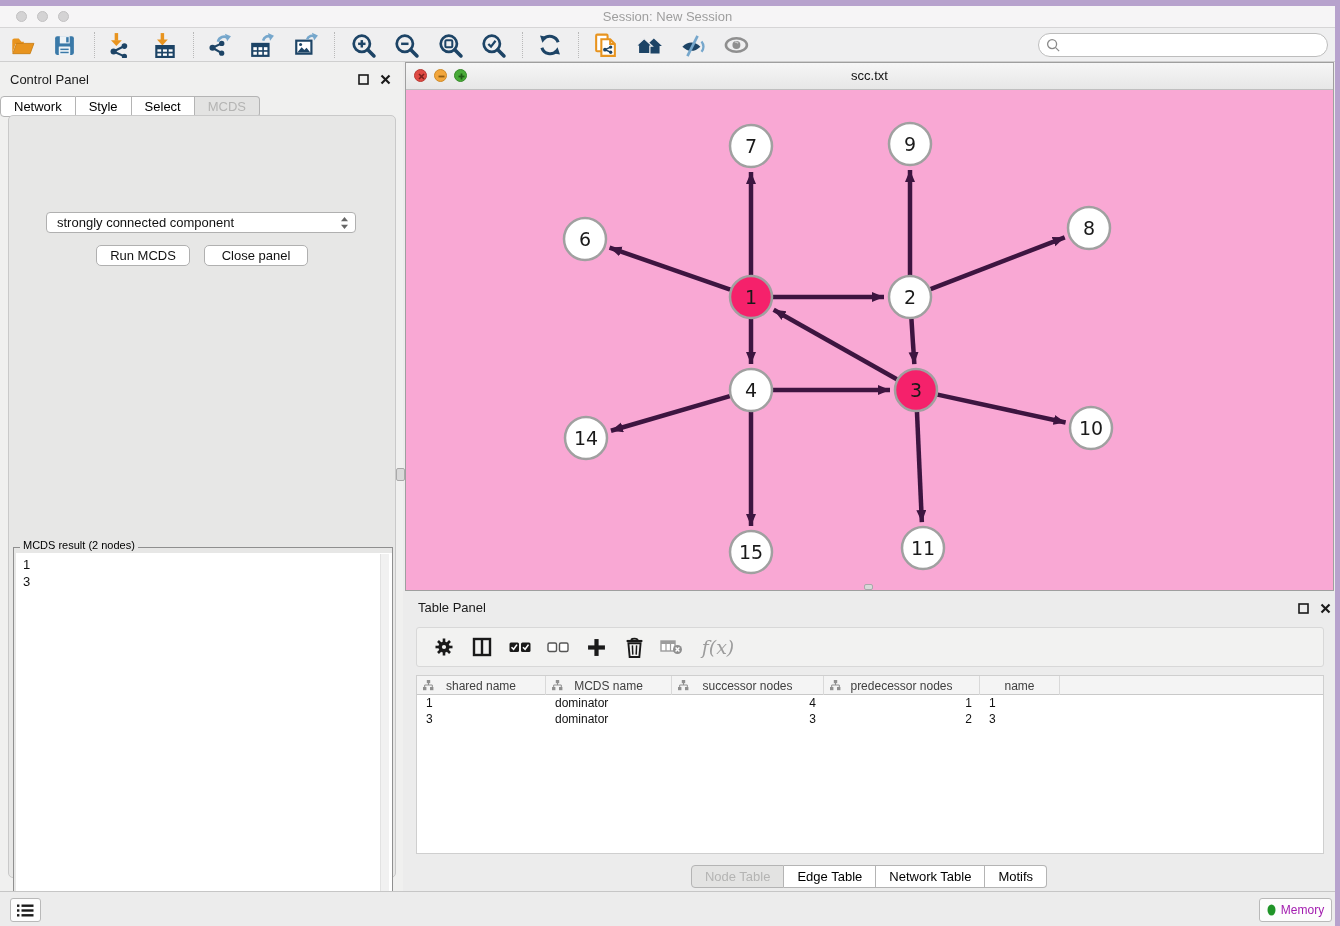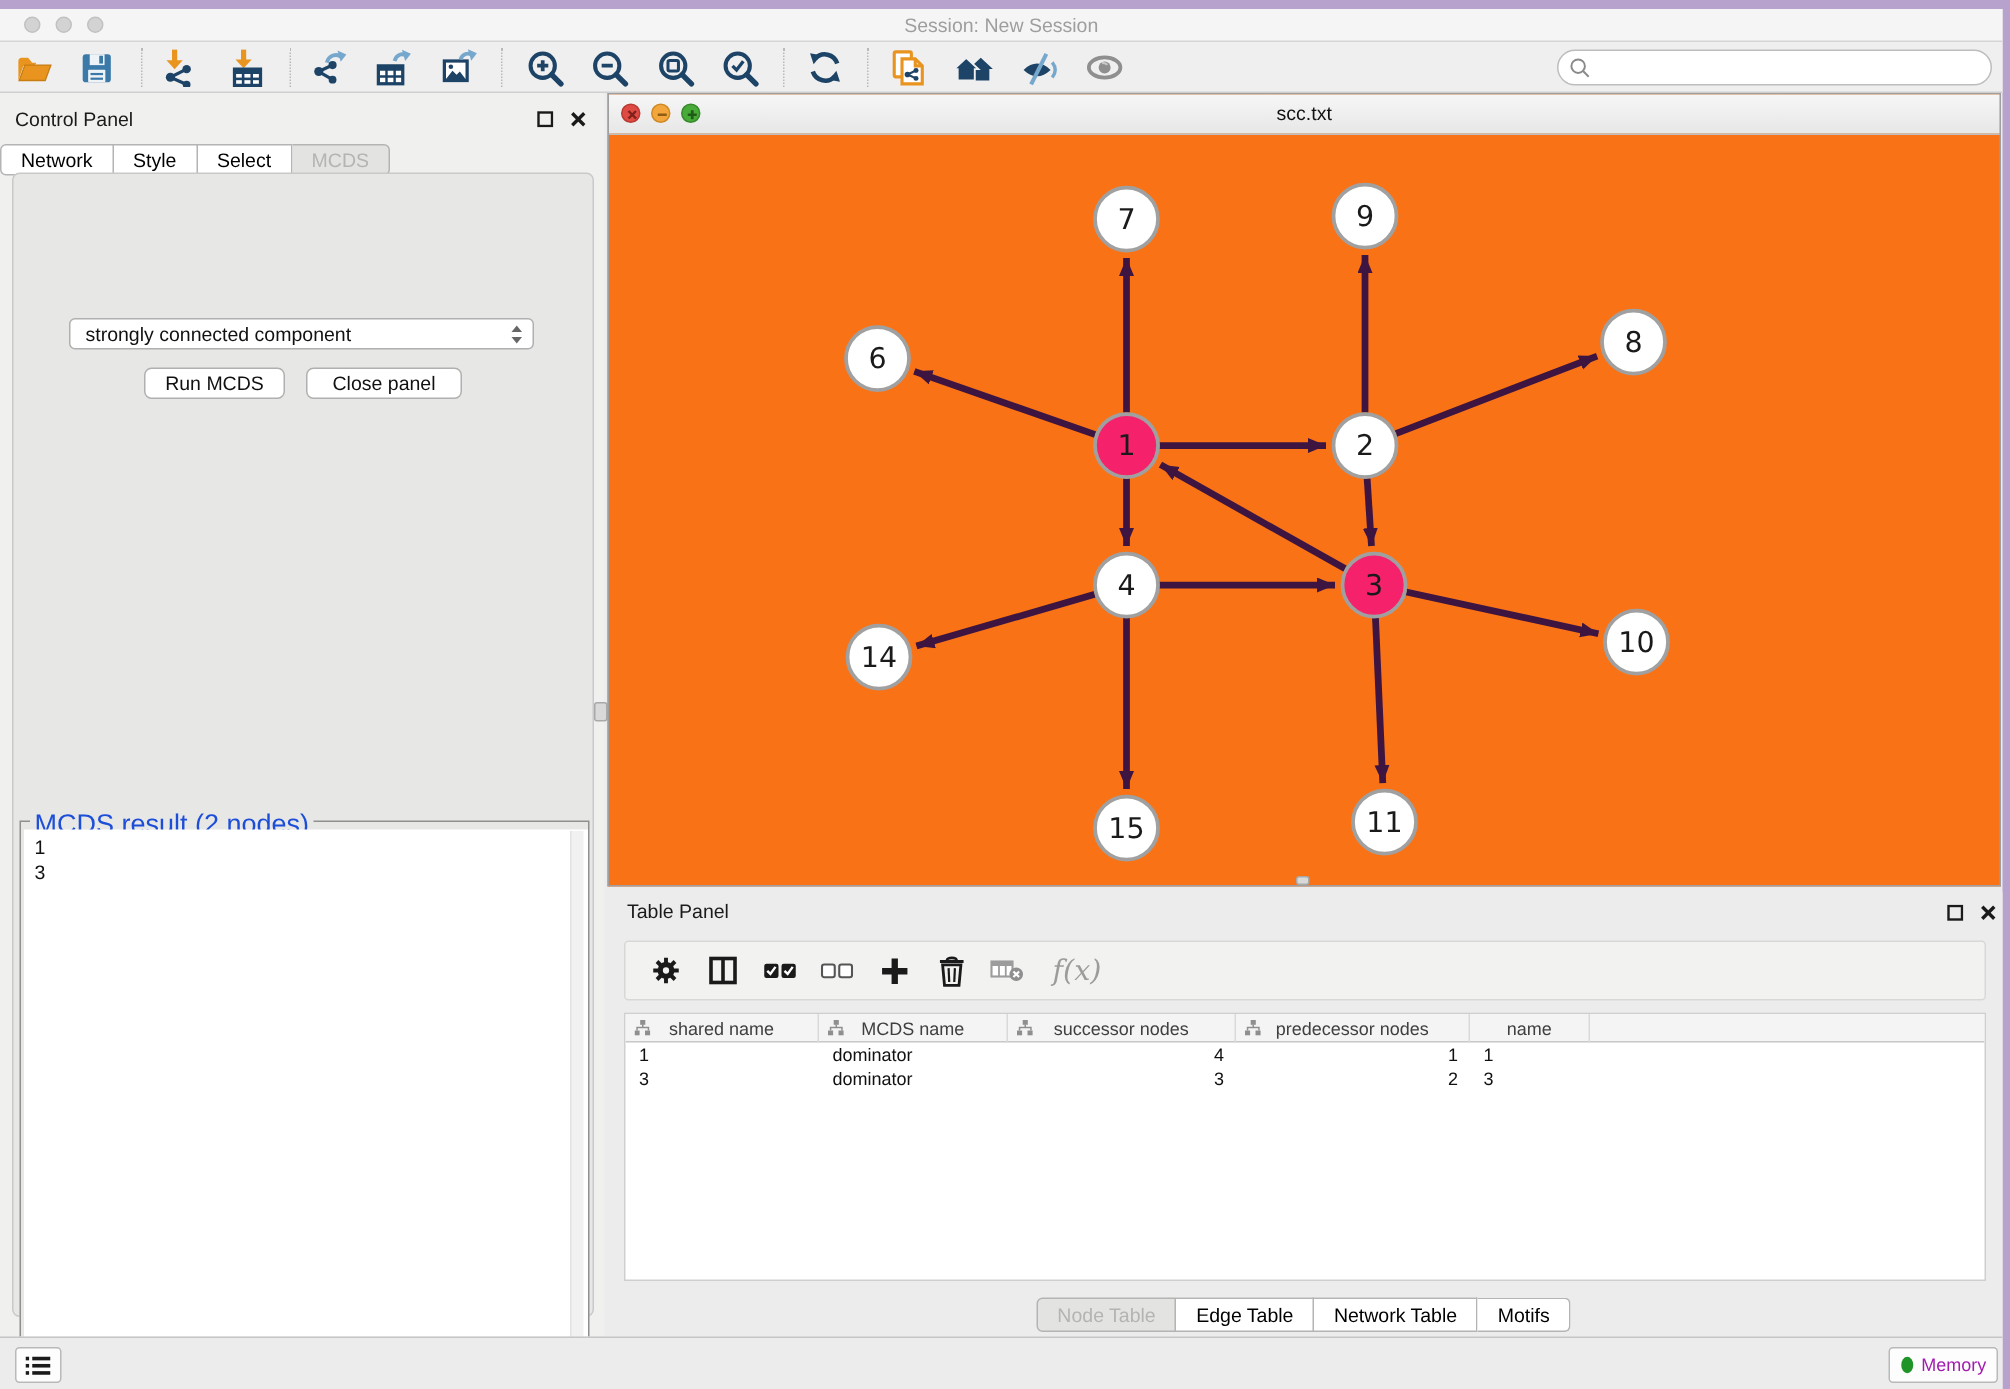--- a/index.html
+++ b/index.html
@@ -27,25 +27,25 @@
   .tab { height:21px; line-height:19px; padding:0 13px; background:#fff; border:1px solid #b4b4b4; border-left:none; font-size:13px; color:#000; }
   .tab:first-child { border-left:1px solid #b4b4b4; border-radius:4px 0 0 4px; }
   .tab:last-child { border-radius:0 4px 4px 0; }
   .tab.active { background:#e3e3e2; color:#b4b4b3; }
   #cp-content { left:8px; top:53px; width:388px; height:763px; background:#e7e7e6; border:1px solid #c9c9c9; border-radius:5px; }
   #opt-label { left:0; top:20px; width:100%; text-align:center; font-size:13px; color:#111; }
   #criterion-select { left:37px; top:96px; width:310px; height:21px; background:#fff; border:1px solid #b0b0b0; border-radius:4px; display:flex; align-items:center; padding:0 6px 0 10px; }
   #criterion-select span.val { flex:1; font-size:13px; }
   .push-btn { position:absolute; height:21px; background:#fff; border:1px solid #b0b0b0; border-radius:5px; font-size:13px; font-family:"Liberation Sans",sans-serif; color:#111; padding:0 12px; }
   #mcds-fieldset { left:4px; top:431px; width:380px; height:378px; border:1px solid #8f8f8f; background:#e7e7e6; }
-  #mcds-legend { position:absolute; left:6px; top:-9px; background:#e7e7e6; padding:0 3px; font-size:18px; color:#1d4ed8; }
+  #mcds-legend { position:absolute; left:6px; top:-9px; background:#e7e7e6; padding:0 3px; font-size:11px; color:#000000; }
   #mcds-text { position:absolute; left:2px; top:5px; width:376px; height:371px; background:#fff; font-size:13px; line-height:17px; padding:3px 0 0 7px; white-space:pre; overflow:hidden; }
   #mcds-scroll { position:absolute; right:3px; top:6px; width:9px; height:369px; background:#f1f1f1; border-left:1px solid #e2e2e2; }
   
-  #net-window { left:405px; top:62px; width:929px; height:529px; background:#f97316; border:1px solid #9f9f9f; }
+  #net-window { left:405px; top:62px; width:929px; height:529px; background:#f9a8d4; border:1px solid #9f9f9f; }
   #net-titlebar { left:0; top:0; width:927px; height:27px; background:linear-gradient(#f6f6f6,#e7e7e7); border-bottom:1px solid #bfbfbf; }
   .traffic { position:absolute; top:6px; width:13px; height:13px; border-radius:50%; }
   #net-title { width:100%; text-align:center; line-height:26px; font-size:13px; color:#111; }
   #graph-svg { position:absolute; left:0; top:27px; }
   .grip { position:absolute; width:9px; height:13px; background:#d9d9d9; border:1px solid #a9a9a9; border-radius:2px; }
   
   #table-panel { left:403px; top:595px; width:932px; height:296px; background:#ececec; }
   #tp-title { left:15px; top:5px; font-size:13px; color:#1a1a1a; }
   #tp-toolbar { left:13px; top:32px; width:908px; height:40px; background:#f2f2f1; border:1px solid #d8d8d8; border-radius:3px; display:flex; align-items:center; padding-left:14px; gap:12px; }
   .tpi { width:26px; height:26px; display:flex; align-items:center; justify-content:center; background:none; border:none; }

